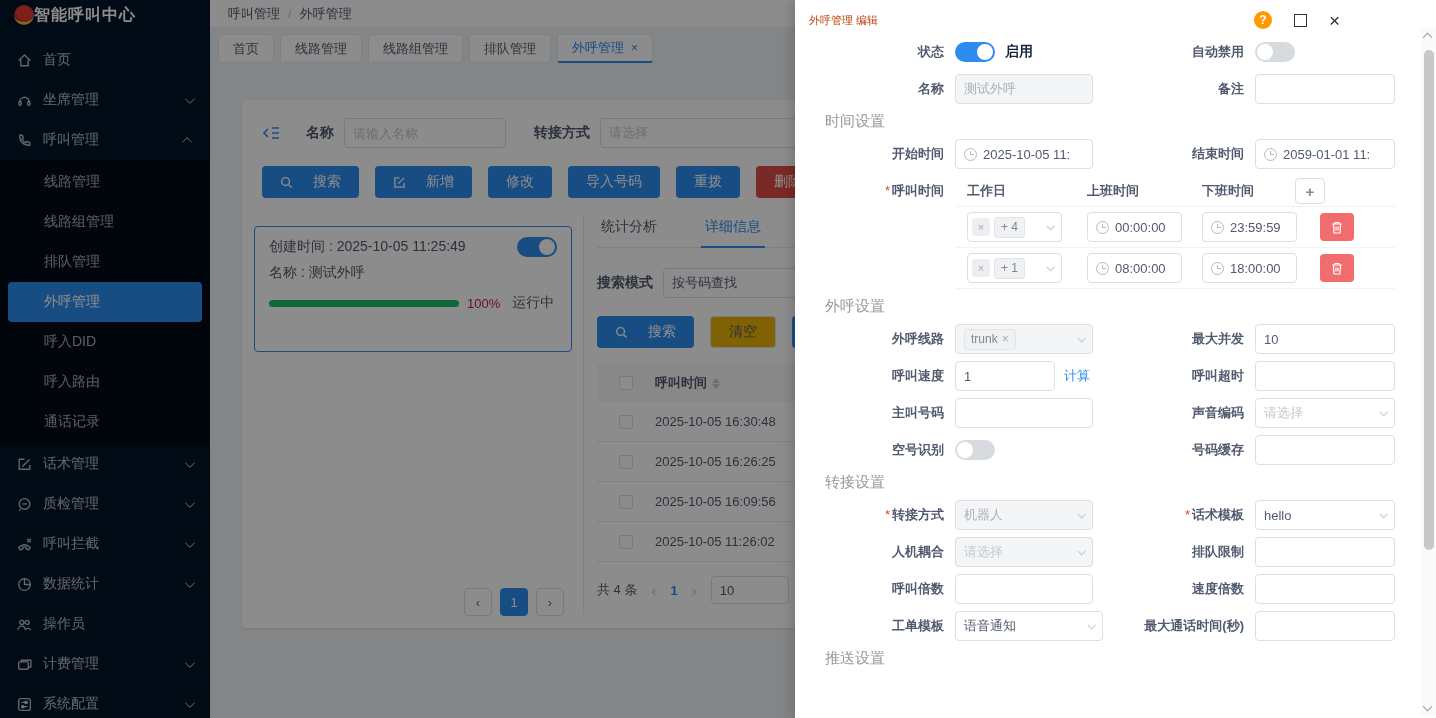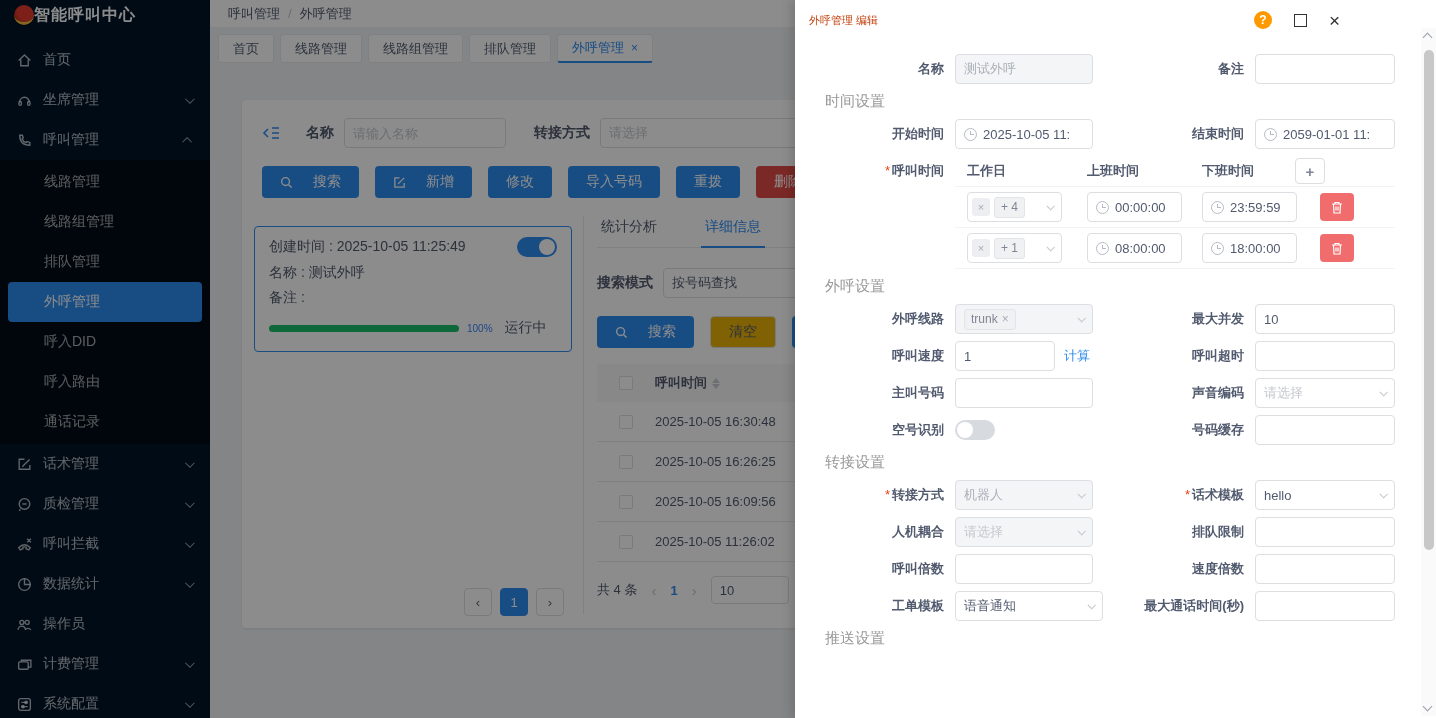--- a/index.html
+++ b/index.html
@@ -61,21 +61,21 @@
     font-family:"Liberation Sans","DejaVu Sans",sans-serif; white-space:nowrap; }
   .btn.danger { background:#e14b45; }
   .btn.plain { background:#eab308; border:1px solid #dcdee2; color:#515a6e; }
 
   .camp-card { position:absolute; left:12px; top:126px; width:318px; height:126px;
     border:1px solid #2d8cf0; border-radius:4px; padding:10px 14px; font-size:14px; color:#515a6e; }
   .camp-card .row1 { display:flex; align-items:center; justify-content:space-between; }
   .camp-line { margin-top:7px; }
   .progress-row { margin-top:12px; display:flex; align-items:center; gap:8px; }
   .pg-bar { width:190px; height:7px; border-radius:4px; background:#19be6b; }
-  .pg-pct { font-size:10px; color:#3b82f6;text-align:center; }
+  .pg-pct { font-size:13px; color:#be185d;text-align:center; }
   .pg-status { font-size:14px; color:#515a6e; margin-left:4px; }
 
   .switch { width:40px; height:20px; border-radius:11px; background:#2d8cf0; position:relative; cursor:pointer; flex:0 0 auto; }
   .switch:after { content:""; position:absolute; top:2px; right:2px; width:16px; height:16px; border-radius:50%; background:#fff; }
   .switch.off { background:#d7dbe0; }
   .switch.off:after { right:auto; left:2px; }
 
   .left-pager { position:absolute; left:222px; top:488px; display:flex; gap:8px; }
   .pgbox { width:28px; height:28px; border:1px solid #dcdee2; border-radius:4px; background:#fff;
     display:flex; align-items:center; justify-content:center; font-size:13px; color:#666; cursor:pointer; }
@@ -395,21 +395,20 @@
               <span>撤销</span>
             </button>
         </div>
 
         <div class="camp-card">
           <div class="row1">
             <span><span>创建时间</span> : <span>2025-10-05 11:25:49</span></span>
             <span class="switch"></span>
           </div>
           <div class="camp-line"><span>名称</span> : <span>测试外呼</span></div>
-          <div class="camp-line"><span>备注</span> : <span></span></div>
           <div class="progress-row">
             <span class="pg-bar"></span>
             <span class="pg-pct">100%</span>
             <span class="pg-status">运行中</span>
           </div>
         </div>
 
         <div class="left-pager">
           <span class="pgbox">‹</span>
           <span class="pgbox cur">1</span>
@@ -510,20 +509,31 @@
       <span class="dr-icons">
         <span class="help-ic">?</span>
         <span class="max-ic"></span>
         <span class="close-ic">×</span>
       </span>
     </div>
 
     <div class="dr-body">
 
 
+      <div class="frow">
+        <span class="dlabel">状态</span>
+        <span class="tgrow">
+          <span class="switch"></span>
+          <span class="statusword">启用</span>
+        </span>
+        <span class="dlabel">自动禁用</span>
+        <span class="tgrow">
+            <span class="switch off"></span>
+          </span>
+      </div>
 
       <div class="frow" style="margin-top:12px">
         <span class="dlabel">名称</span>
         <span class="dctl grey" style="margin-right:10px">
             <input value="测试外呼" style="">
           </span>
         <span class="dlabel">备注</span>
         <span class="dctl">
             <input style="">
           </span>

